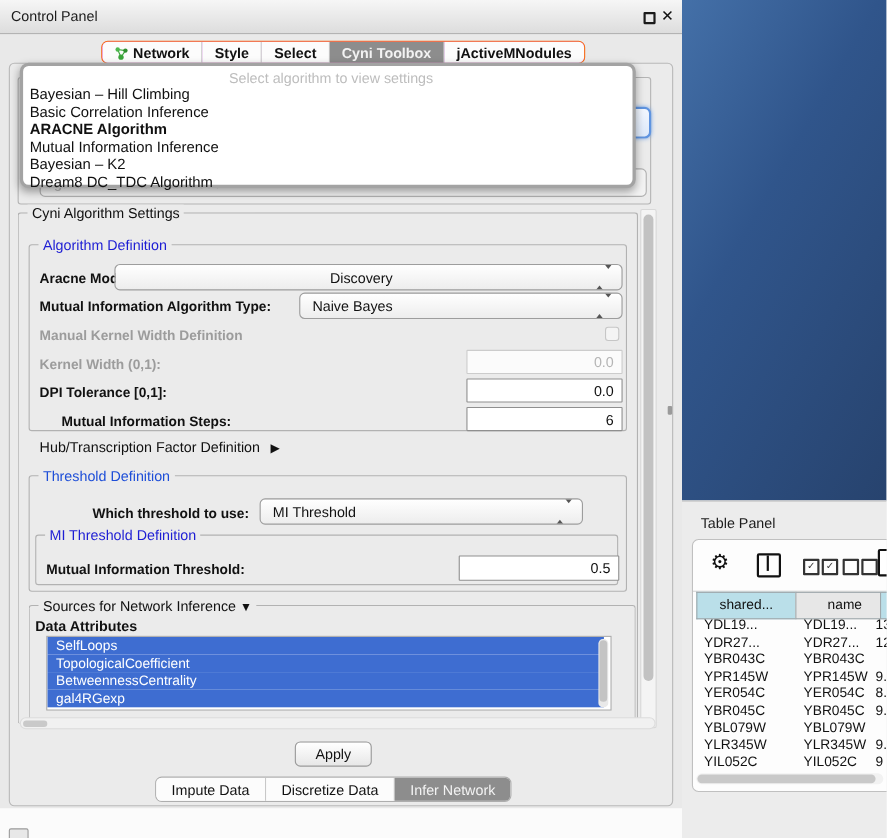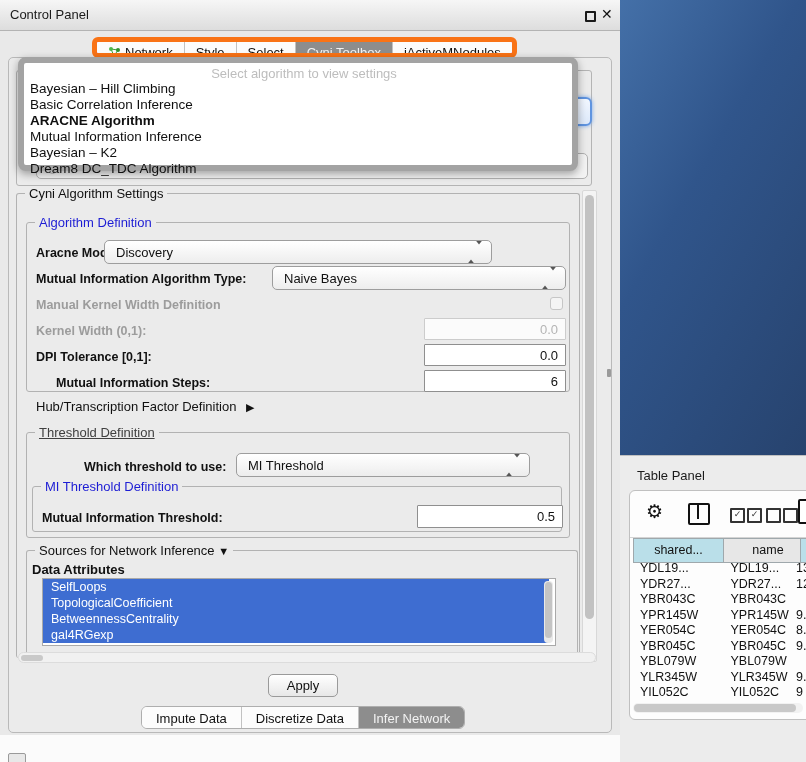--- a/index.html
+++ b/index.html
@@ -11,51 +11,51 @@
   
   #left-region{left:0;top:0;width:620px;height:735px;background:#e9e9e9;}
   #cp-titlebar{left:0;top:0;width:620px;height:31px;
      background:linear-gradient(#f6f6f6,#dddddd);border-bottom:1px solid #b3b3b3;}
   #cp-title{left:10px;top:7px;font-size:13px;color:#1b1b1b;}
   #float-btn{left:585px;top:11px;width:11px;height:11px;border:2px solid #1a1a1a;border-radius:1px;}
   #close-btn{left:601px;top:6px;font-size:14px;font-weight:bold;color:#111;}
   #corner-tick{left:0;top:0;width:3px;height:9px;background:#9a9a9a;}
 
   #tabs-row{left:92px;top:37px;height:21px;display:flex;border-radius:6px;overflow:hidden;
-            border:5px solid #f97316;background:#d946ef;}
+            border:1px solid #f97316;background:#d946ef;font-weight:bold;}
   .tab{height:21px;line-height:21px;padding:0 11px;font-size:13px;background:#fcfcfc;
        border-right:1px solid #c2c2c2;white-space:nowrap;display:flex;align-items:center;gap:4px;}
   .tab:last-child{border-right:none;}
   .tab.sel{background:#8d8d8d;color:#f3f3f3;}
 
   #content-panel{left:8px;top:57px;width:604px;height:676px;background:#ebebeb;
      border:1px solid #b9b9b9;border-radius:5px;}
 
   
   #hidden-group{left:16px;top:70px;width:576px;height:116px;border:1px solid #b4b4b4;border-radius:3px;}
   #hidden-combo-focus{left:572px;top:97px;width:20px;height:29px;border:2px solid #5f94e0;
      border-radius:6px;background:linear-gradient(#f2f7ff,#dde9fa);box-shadow:0 0 4px #7aa8e8;}
   #hidden-combo{left:36px;top:153px;width:552px;height:26px;border:1px solid #b0b0b0;border-radius:5px;
      background:#f3f3f3;color:#b9b9b9;font-size:13px;padding:5px 0 0 12px;white-space:nowrap;overflow:hidden;}
 
   
-  #algo-dropdown{left:18px;top:57px;width:560px;height:114px;background:#fff;border:6px solid #a3a3a3;
+  #algo-dropdown{left:18px;top:57px;width:560px;height:114px;background:#fff;border:3px solid #a3a3a3;
      border-radius:8px;box-shadow:0 3px 8px rgba(0,0,0,.35);z-index:30;}
   #algo-placeholder{left:0;top:3px;width:560px;text-align:center;color:#bdbdbd;font-size:13px;position:absolute;}
   #algo-list{position:absolute;left:6px;top:18px;right:6px;}
   .algo-item{font-size:13.5px;line-height:16px;color:#101010;white-space:nowrap;}
   .algo-item.bold{font-weight:bold;}
 
   
   .legend{position:absolute;top:-8px;left:8px;background:#ebebeb;padding:0 4px;font-size:13px;white-space:nowrap;}
   .group{border:1px solid #b2b2b2;border-radius:3px;}
   .lbl{font-size:12.5px;font-weight:bold;color:#111;white-space:nowrap;}
   .lbl.dis{color:#9c9c9c;}
   .blue{color:#1d1dd4;}
-  .green{color:#404040;text-decoration:underline;}
+  .green{color:#1d4ed8;}
   .field{background:#fff;border:1px solid #8f8f8f;text-align:right;font-size:13px;
          padding:3px 7px 0 6px;border-radius:1px;}
   .field.dis{background:#fbfbfb;border-color:#cccccc;color:#b5b5b5;}
   .combo{background:linear-gradient(#ffffff,#ededed);border:1px solid #9d9d9d;border-radius:5px;
          font-size:13px;padding:4px 24px 0 11px;white-space:nowrap;overflow:hidden;}
   .stepper{position:absolute;right:8px;top:50%;transform:translateY(-50%);}
   .stepper .up{width:0;height:0;border-left:4px solid transparent;border-right:4px solid transparent;
                border-bottom:5px solid #555;margin-bottom:2px;}
   .stepper .dn{width:0;height:0;border-left:4px solid transparent;border-right:4px solid transparent;
                border-top:5px solid #555;}
@@ -164,21 +164,21 @@
   </div>
 
   <div class="a group" style="left:16px;top:193px;width:564px;height:465px;border-bottom:none;">
     <span class="legend">Cyni Algorithm Settings</span>
   </div>
 
   <div class="a group" style="left:26px;top:222px;width:544px;height:170px;">
     <span class="legend blue">Algorithm Definition</span>
   </div>
   <div class="a lbl" style="left:36px;top:246px;">Aracne Mode:</div>
-  <div class="a combo" style="left:104px;top:240px;width:388px;height:24px;">
+  <div class="a combo" style="left:104px;top:240px;width:462px;height:24px;text-align:center;">
     <span>Discovery</span>
     <span class="stepper"><span class="up"></span><span class="dn"></span></span>
   </div>
   <div class="a lbl" style="left:36px;top:272px;">Mutual Information Algorithm Type:</div>
   <div class="a lbl dis" style="left:36px;top:298px;">Manual Kernel Width Definition</div>
   <div class="a combo" style="left:272px;top:266px;width:294px;height:24px;">
     <span>Naive Bayes</span>
     <span class="stepper"><span class="up"></span><span class="dn"></span></span>
   </div>
   <div class="a cb" style="left:550px;top:297px;"></div>

